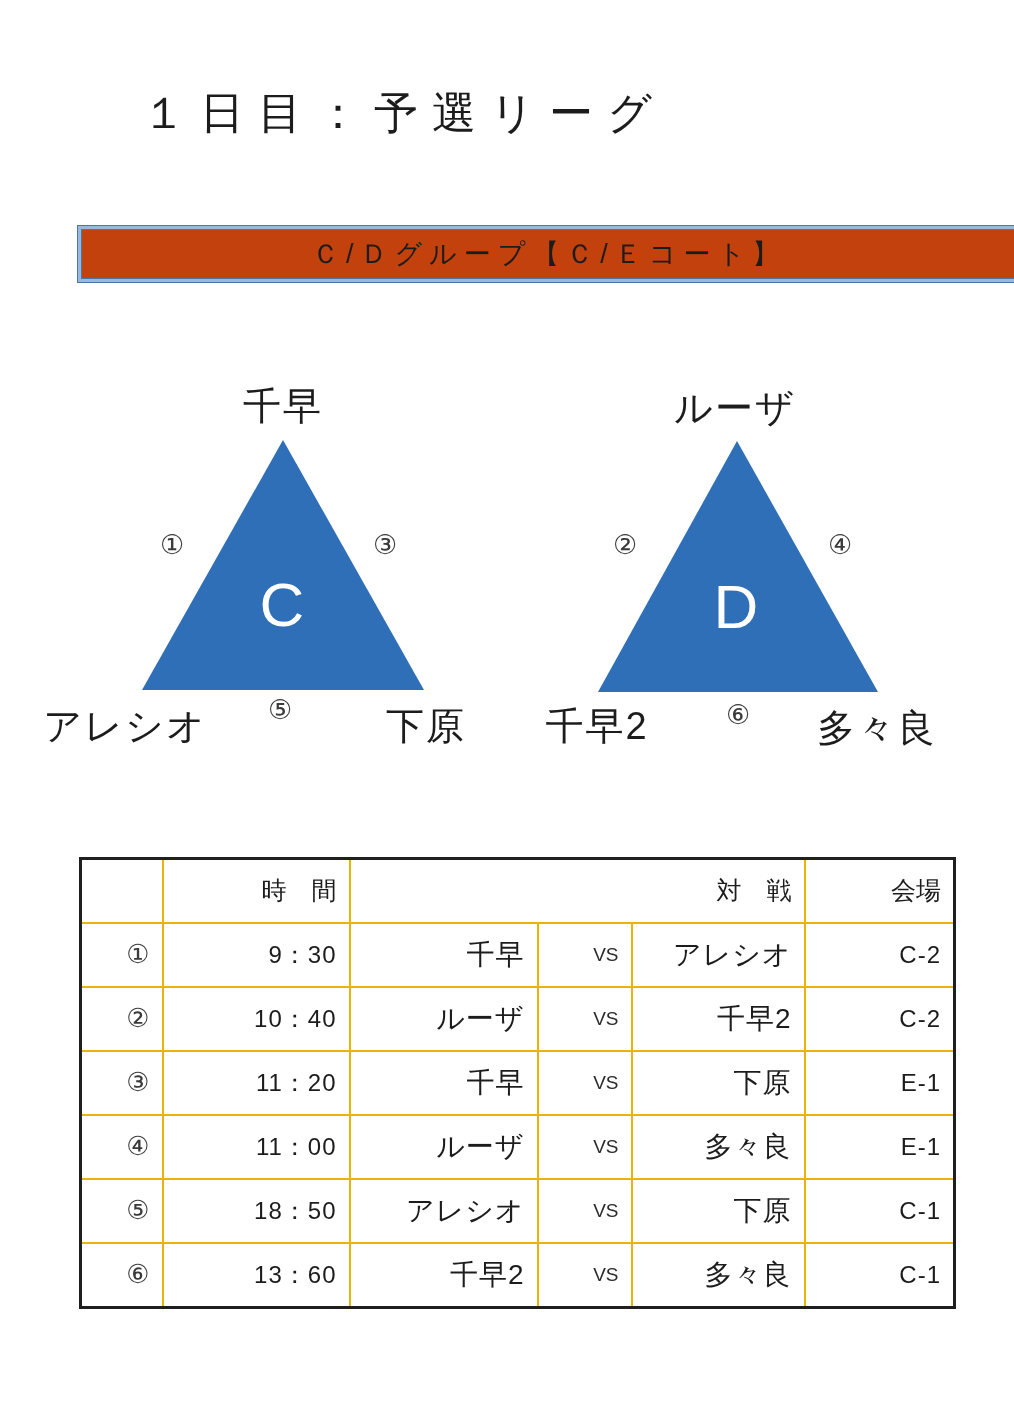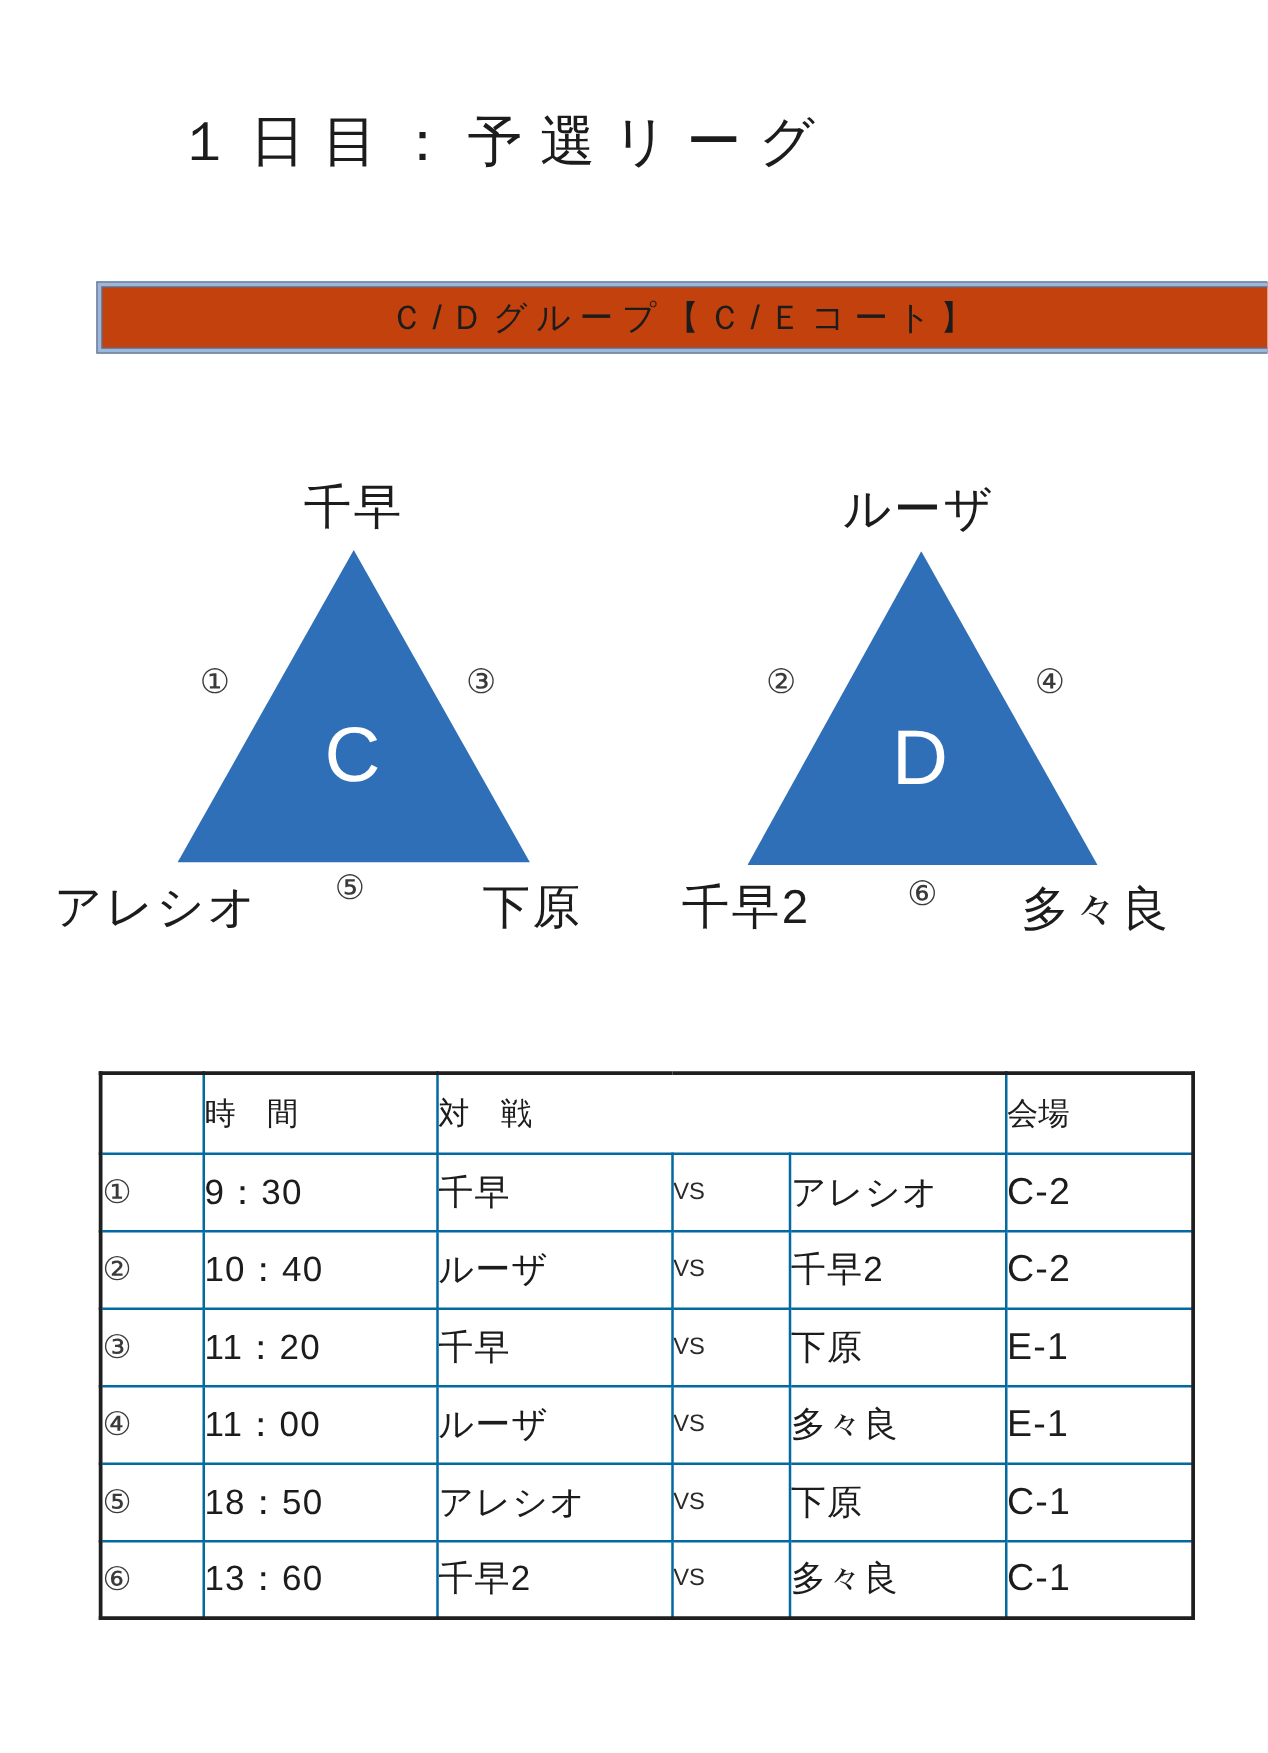--- a/index.html
+++ b/index.html
@@ -59,31 +59,31 @@
   .no-4 { left:810px; top:160px; }
   .no-6 { left:708px; top:330px; }
 
   
   .schedule { position:absolute; left:79px; top:857px; }
   table.sched {
     border-collapse:collapse; table-layout:fixed;
     border:3px solid #1f1f1f;
   }
   table.sched th, table.sched td {
-    border:2px solid #0369a1; text-align:left; vertical-align:middle;
-    padding:0; font-weight:400; overflow:hidden; white-space:nowrap;
+    border:2px solid #eab308; text-align:right; vertical-align:middle;
+    padding:12px; font-weight:400; overflow:hidden; white-space:nowrap;
   }
   tr.hdr { height:64px; }
   tr.row { height:62px; }
   .th-cell  { font-size:25px; }
   .cell-no  { font-size:26px; color:#3a3a3a; }
-  .cell-time{ font-size:28px; letter-spacing:1px;margin-left:32px; }
+  .cell-time{ font-size:24px; letter-spacing:1px;margin-left:32px; }
   .cell-team{ font-size:28px; letter-spacing:1px; }
   .cell-vs  { font-size:19px; color:#2a2a2a;margin-left:46px; }
-  .cell-venue{ font-size:30px; letter-spacing:1px; }
+  .cell-venue{ font-size:24px; letter-spacing:1px; }
 </style>
 </head>
 <body>
 
 <div class="page-title">１日目：予選リーグ</div>
 
 <div class="subtitle-box">
   <span class="subtitle-text">Ｃ/Ｄグループ【Ｃ/Ｅコート】</span>
 </div>
 

